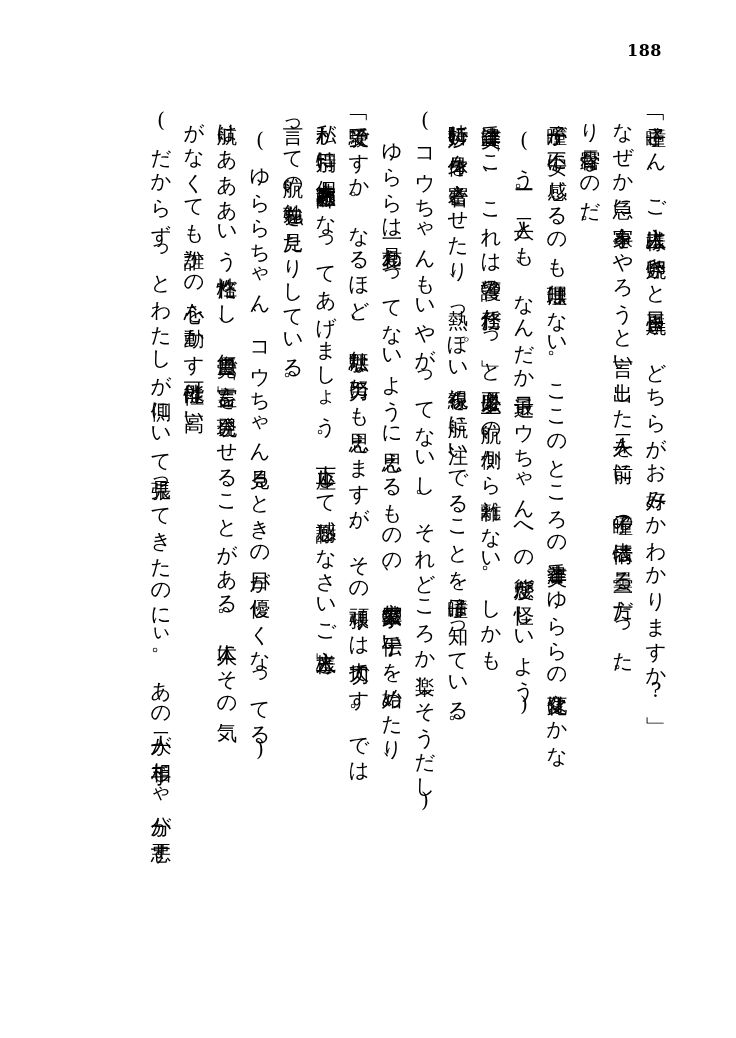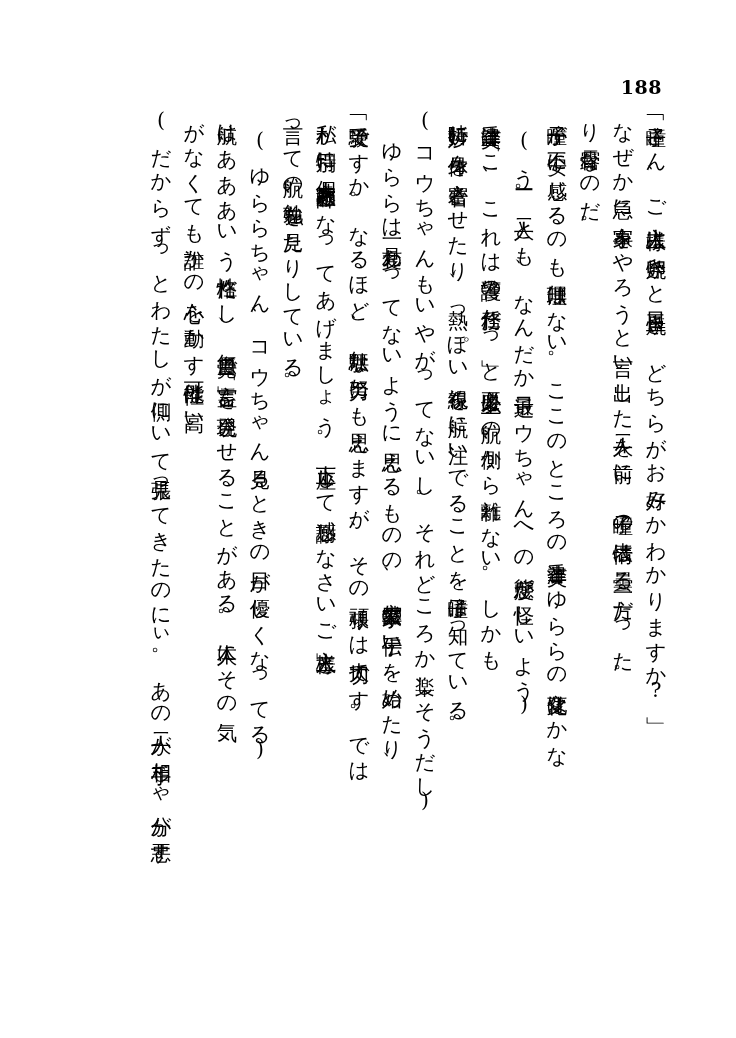--- a/index.html
+++ b/index.html
@@ -15,24 +15,24 @@
     overflow: hidden;
   }
   #page {
     position: relative;
     width: 736px;
     height: 1038px;
     background: #ffffff;
   }
   #page-number {
     position: absolute;
-    top: 76px;
+    top: 41px;
     right: 74px;
     font-family: "DejaVu Serif", "Liberation Serif", serif;
-    font-size: 19px;
+    font-size: 16px;
     font-weight: bold;
     letter-spacing: 0.5px;
   }
   #text-body {
     position: absolute;
     top: 108px;
     right: 70px;
     left: 70px;
     bottom: 40px;
     display: flex;

